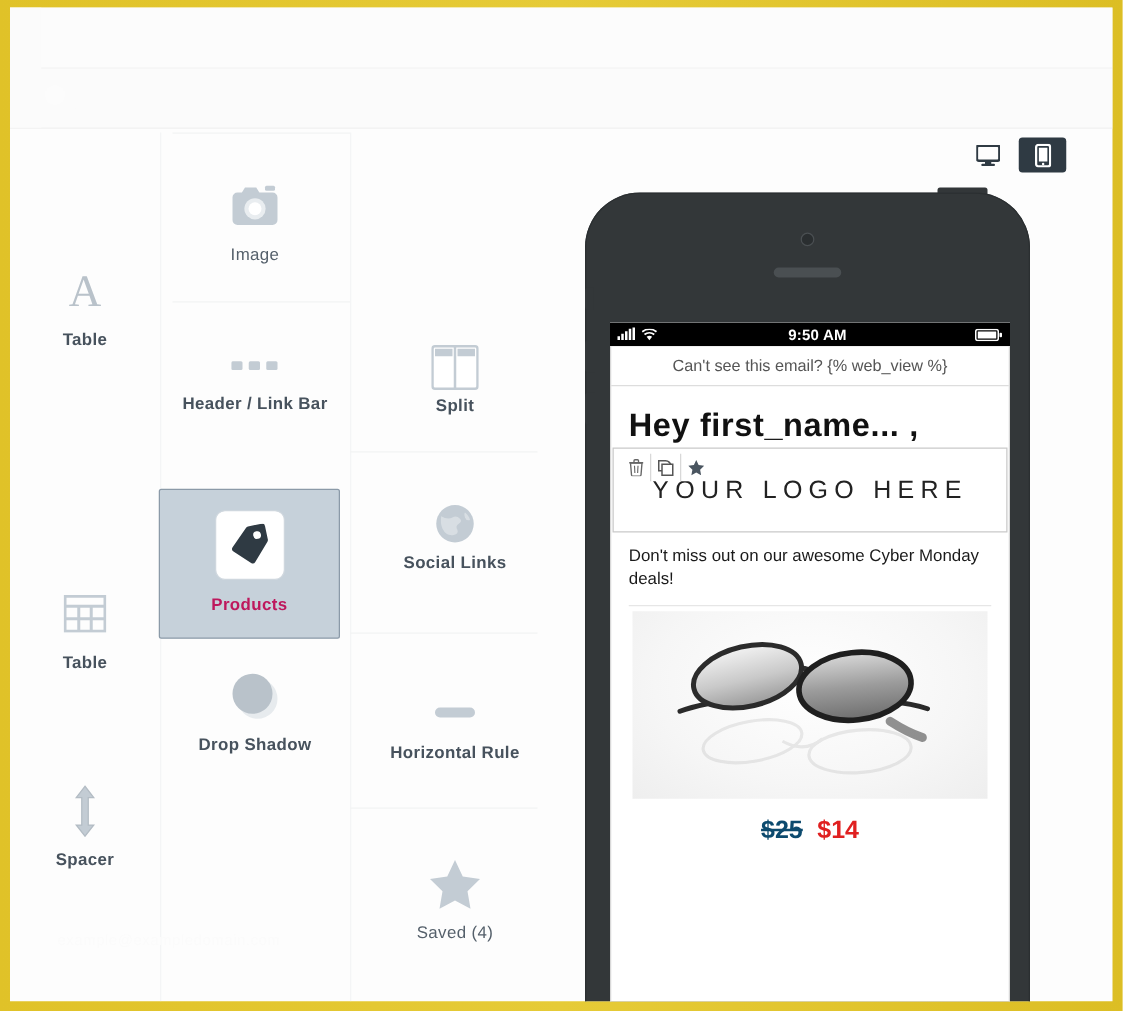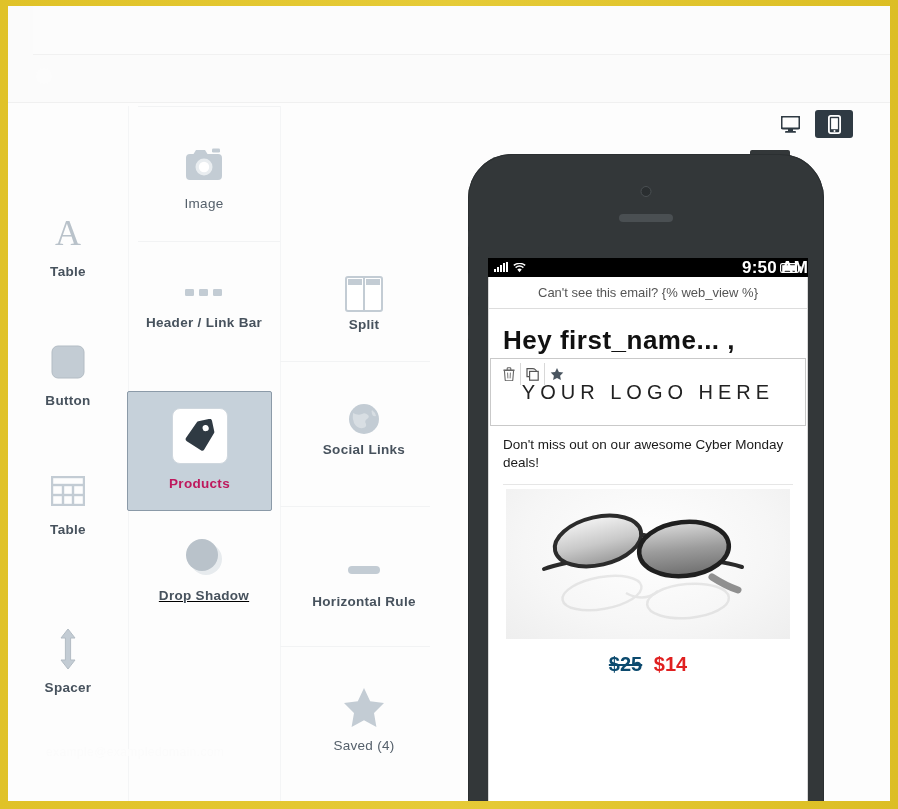--- a/index.html
+++ b/index.html
@@ -162,22 +162,22 @@
 
   
   #status-bar {
     height: 19px; background: #000;
     display: flex; align-items: center;
     padding: 0 6px; color: #fff;
     font-size: 11px; font-weight: bold;
     position: relative;
   }
   #status-time {
-    position: absolute; left: 12px; right: 0; text-align: right;
-    font-size: 17px; font-weight: 700; letter-spacing: .2px;
+    position: absolute; left: 12px; right: 0; text-align: center;
+    font-size: 12px; font-weight: 700; letter-spacing: .2px;
   }
   .sig-bars { display: flex; align-items: flex-end; gap: 1px; height: 9px; }
   .sig-bars i { display:block; width:2px; background:#fff; }
   .sig-bars i:nth-child(1){height:3px}
   .sig-bars i:nth-child(2){height:5px}
   .sig-bars i:nth-child(3){height:7px}
   .sig-bars i:nth-child(4){height:9px}
   .sig-bars i:nth-child(5){height:10px}
   #wifi-icon { margin-left: 5px; }
   #battery-icon { margin-left:auto; }
@@ -289,28 +289,20 @@
     <div class="divider-v" style="left:272px;"></div>
 
     <div class="pal-col" id="col-1">
       <div class="pal-cell" style="top:96px;">
         <div class="pal-icon">
           <span style="font-family:'Liberation Serif',serif;font-size:36px;color:#b9c2ca;line-height:1;">A</span>
         </div>
         <div class="pal-label">Table</div>
       </div>
 
-      <div class="pal-cell" style="top:225px;">
-        <div class="pal-icon">
-          <svg width="34" height="34" viewBox="0 0 34 34">
-                <rect x="1" y="1" width="32" height="32" rx="6" fill="#c3ccd4" stroke="#b3bcc4"></rect>
-              </svg>
-        </div>
-        <div class="pal-label">Button</div>
-      </div>
 
       <div class="pal-cell" style="top:354px;">
         <div class="pal-icon">
           <svg width="34" height="30" viewBox="0 0 34 30">
             <rect x="1" y="1" width="32" height="28" fill="none" stroke="#c3ccd4" stroke-width="2.4"></rect>
             <line x1="1" y1="9" x2="33" y2="9" stroke="#c3ccd4" stroke-width="2.4"></line>
             <line x1="1" y1="19" x2="33" y2="19" stroke="#c3ccd4" stroke-width="2.4"></line>
             <line x1="12" y1="9" x2="12" y2="29" stroke="#c3ccd4" stroke-width="2.4"></line>
             <line x1="22" y1="9" x2="22" y2="29" stroke="#c3ccd4" stroke-width="2.4"></line>
           </svg>
@@ -361,21 +353,21 @@
           <div class="tag-chip">
             <svg width="34" height="34" viewBox="0 0 34 34">
               <path d="M18.5 2.2 h11 a2.4 2.4 0 0 1 2.4 2.4 v11 a2.4 2.4 0 0 1 -.7 1.7 L18.3 31.2 a2.4 2.4 0 0 1 -3.4 0 L3.0 19.3 a2.4 2.4 0 0 1 0 -3.4 L16.8 2.9 a2.4 2.4 0 0 1 1.7 -.7 z" fill="#2f3a43" transform="rotate(-12 17 17)"></path>
               <circle cx="24.2" cy="10.4" r="3.1" fill="#ffffff" transform="rotate(-12 17 17)"></circle>
             </svg>
           </div>
         </div>
         <div class="pal-label" style="margin-top:12px;">Products</div>
       </div>
 
-      <div class="pal-cell" style="top:420px;text-decoration:underline;">
+      <div class="pal-cell" style="top:420px;">
         <div class="pal-icon">
           <svg width="46" height="46" viewBox="0 0 46 46">
             <circle cx="25" cy="25" r="16" fill="#e7ebee"></circle>
             <circle cx="21" cy="21" r="16" fill="#b9c2ca"></circle>
           </svg>
         </div>
         <div class="pal-label">Drop Shadow</div>
       </div>
     </div>
 

